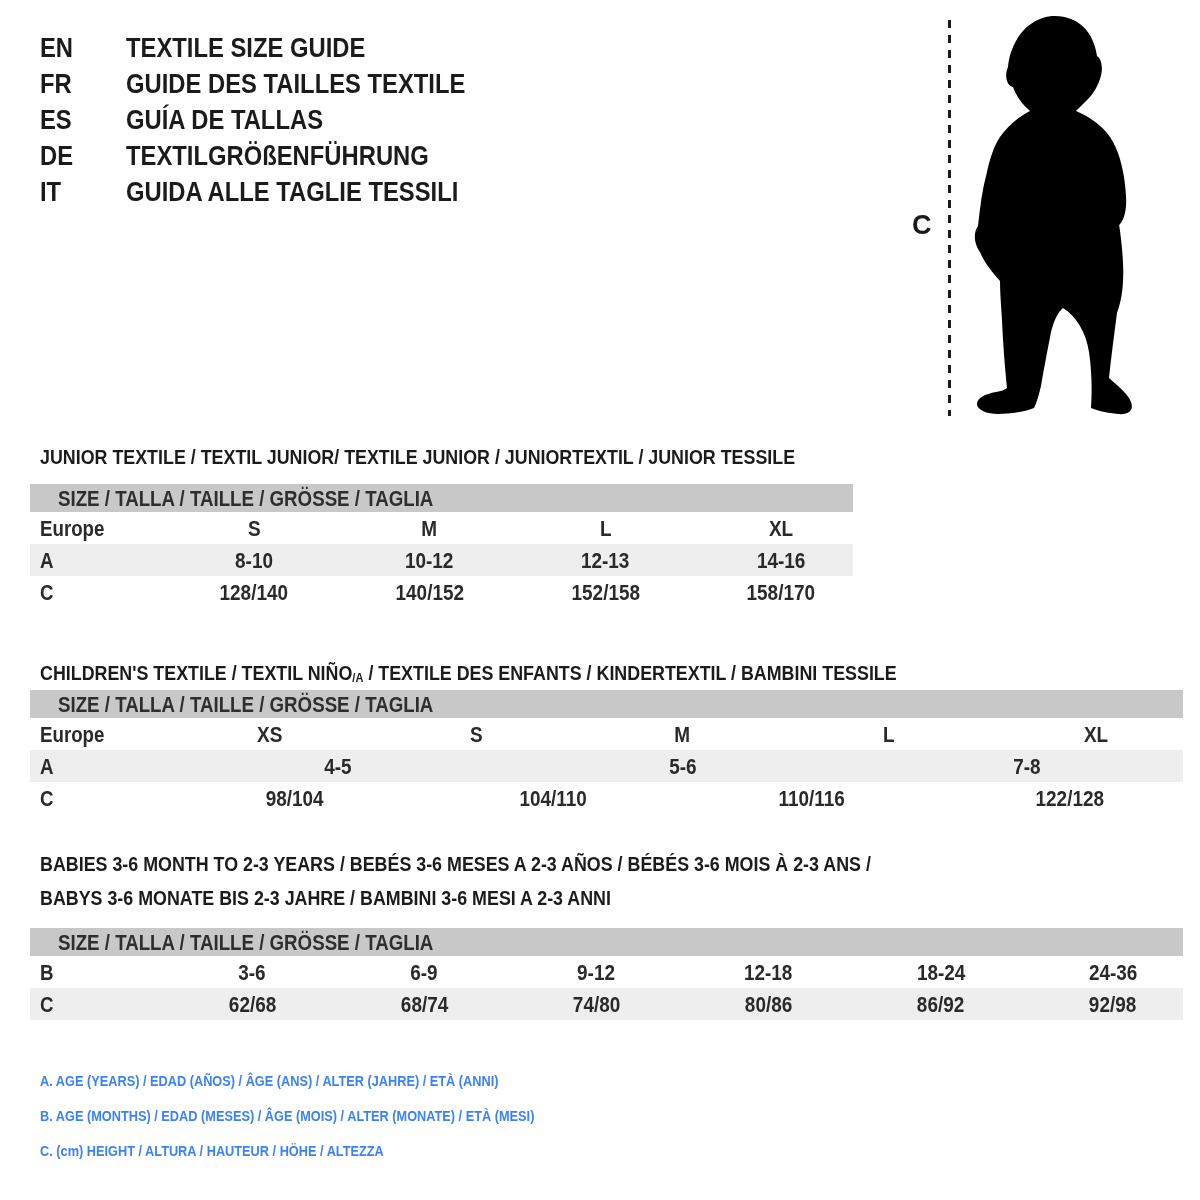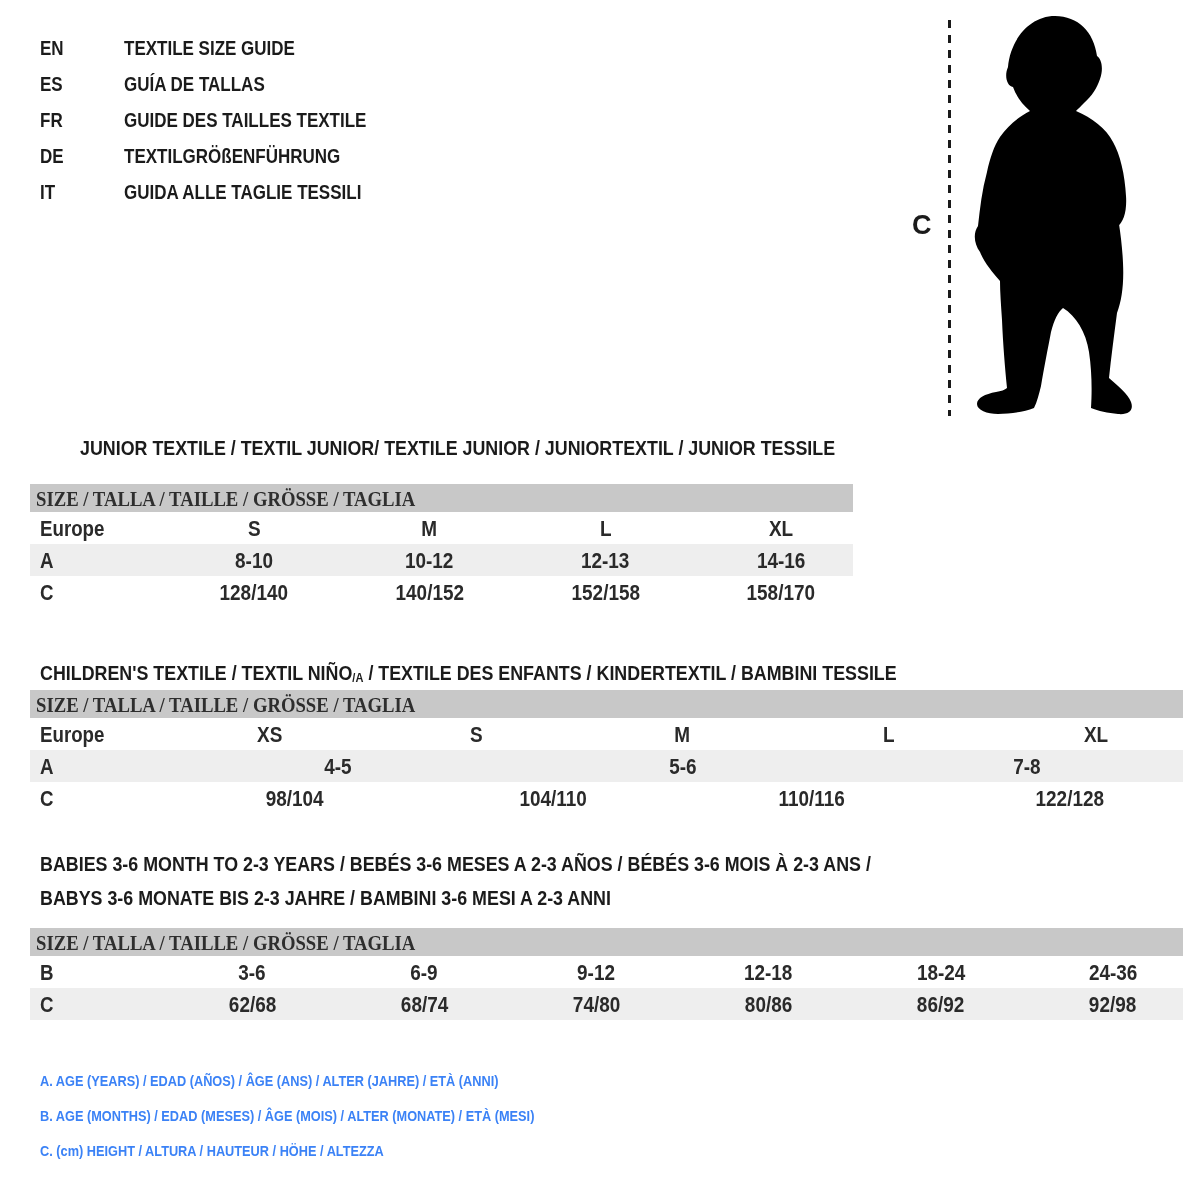--- a/index.html
+++ b/index.html
@@ -10,65 +10,65 @@
     font-weight:bold;
   }
   .abs { position:absolute; }
 
   
   .cnd-l { display:inline-block; transform:scaleX(0.85); transform-origin:0 50%; white-space:nowrap; }
   .cnd-c { display:inline-block; transform:scaleX(0.86); transform-origin:50% 50%; white-space:nowrap; }
 
   
   .lang-block { left:40px; top:30px; }
-  .lang-row { font-size:20px; line-height:36px; white-space:nowrap; color:#1b1b1b; }
+  .lang-row { font-size:28px; line-height:36px; white-space:nowrap; color:#1b1b1b; }
   .lang-code { display:inline-block; width:78px; }
 
   
   .measure-line {
     left:948px; top:20px; width:3px; height:396px;
     background:repeating-linear-gradient(to bottom,#1a1a1a 0 8px,transparent 8px 15px);
   }
   .measure-label { left:912px; top:210px; font-size:27px; color:#1b1b1b; }
   .baby-svg { left:960px; top:0px; }
 
   
   .heading { font-size:21px; color:#1b1b1b; white-space:nowrap; line-height:26px; }
   .h-sub { font-size:0.62em; vertical-align:-0.12em; }
 
   
   .size-table { position:absolute; }
   .bar {
     background:#c8c8c8; height:28px; line-height:29px;
-    padding-left:6px; font-size:22px; color:#2e2e2e;font-family:Liberation Serif, serif;
+    padding-left:28px; font-size:22px; color:#2e2e2e;
   }
   .trow { display:flex; height:32px; line-height:33px; font-size:22px; color:#2a2a2a;gap:32px; }
   .trow.alt { background:#eeeeee; }
   .cell { flex:1; text-align:center; }
   .cell.label { flex:0 0 110px; text-align:left; padding-left:10px; }
 
   
   .legend { left:40px; top:1063px; }
   .legend-line { font-size:15px; line-height:35px; white-space:nowrap; color:#3b82f6; }
 </style>
 </head>
 <body>
 
 <div class="abs lang-block">
   <div class="lang-row">
     <span class="lang-code"><span class="cnd-l">EN</span></span>
     <span class="cnd-l">TEXTILE SIZE GUIDE</span>
   </div>
   <div class="lang-row">
+    <span class="lang-code"><span class="cnd-l">FR</span></span>
+    <span class="cnd-l">GUIDE DES TAILLES TEXTILE</span>
+  </div>
+  <div class="lang-row">
     <span class="lang-code"><span class="cnd-l">ES</span></span>
     <span class="cnd-l">GUÍA DE TALLAS</span>
-  </div>
-  <div class="lang-row">
-    <span class="lang-code"><span class="cnd-l">FR</span></span>
-    <span class="cnd-l">GUIDE DES TAILLES TEXTILE</span>
   </div>
   <div class="lang-row">
     <span class="lang-code"><span class="cnd-l">DE</span></span>
     <span class="cnd-l">TEXTILGRÖßENFÜHRUNG</span>
   </div>
   <div class="lang-row">
     <span class="lang-code"><span class="cnd-l">IT</span></span>
     <span class="cnd-l">GUIDA ALLE TAGLIE TESSILI</span>
   </div>
 </div>
@@ -109,21 +109,21 @@
       C14,244 13,233 18,226
       C20,208 22,190 27,172
       C30,158 34,146 40,137
       C48,126 58,117 70,111
       C62,104 56,96 53,87
       C47,86 44,76 48,67
       C50,42 68,16 95,16 Z"></path>
   </svg>
 </div>
 
-<div class="abs heading" style="left:40px; top:435px;margin-left:40px;">
+<div class="abs heading" style="left:40px; top:444px;">
   <span class="cnd-l">JUNIOR TEXTILE / TEXTIL JUNIOR/ TEXTILE JUNIOR / JUNIORTEXTIL / JUNIOR TESSILE</span>
 </div>
 <div class="size-table" style="left:30px; top:484px; width:823px;">
   <div class="bar">
     <span class="cnd-l">SIZE / TALLA / TAILLE / GRÖSSE / TAGLIA</span>
   </div>
   <div class="trow">
     <div class="cell label"><span class="cnd-l">Europe</span></div>
     <div class="cell"><span class="cnd-c">S</span></div>
     <div class="cell"><span class="cnd-c">M</span></div>

